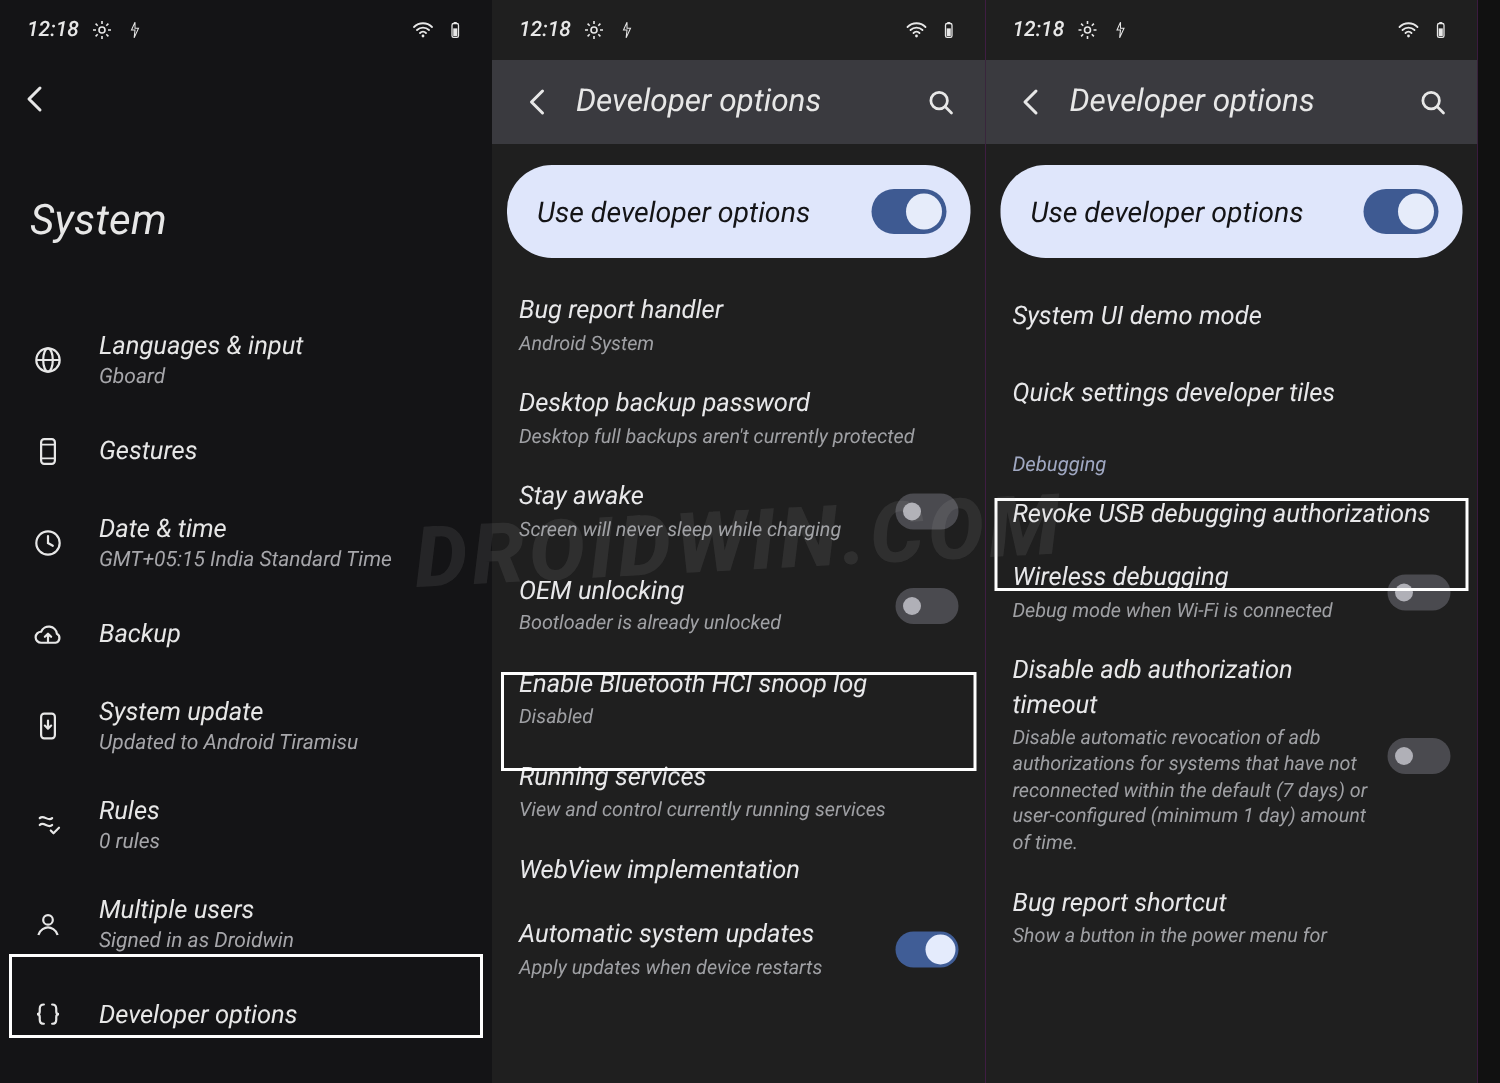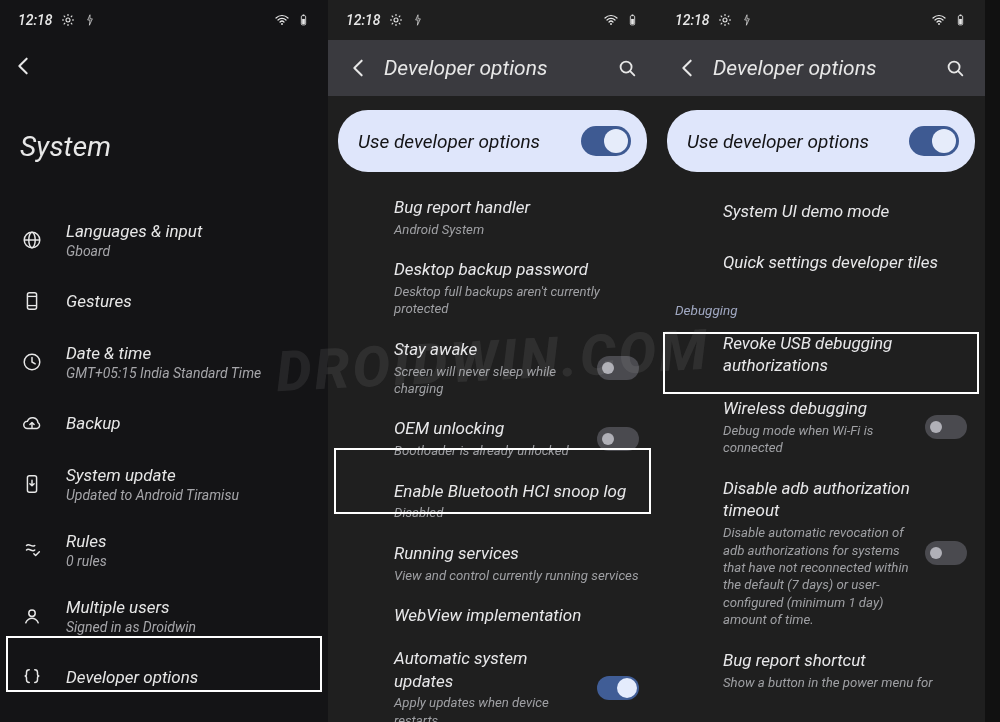--- a/index.html
+++ b/index.html
@@ -43,21 +43,21 @@
   .switch.off .knob { position:absolute; width:16px; height:16px; border-radius:50%; background:#b0b0b7; top:7px; left:6px; }
   .switch.sm { width:42px; height:24px; border-radius:12px; }
   .switch.sm.on { background:#405d96; }
   .switch.sm.on .knob { width:20px; height:20px; top:2px; right:2px; background:#e4ebfc; }
   .switch.sm.off { background:#4a4a4f; }
   .switch.sm.off .knob { width:12px; height:12px; top:6px; left:5px; background:#b0b0b7; }
 
   
   .rows { padding:2px 0 0 0; }
   .row { padding:10px 18px 10px 18px; display:flex; align-items:center; gap:12px; }
-  .row .rt { flex:1; min-width:0;margin-left:48px; }
+  .row .rt { flex:1; min-width:0; }
   .row .rt .h { font-size:17px; color:#e8e8ea; line-height:1.34; }
   .row .rt .s { font-size:13.2px; color:#9fa0a4; line-height:1.32; margin-top:2px; }
   .row .sw { flex:none; }
   .section-label { padding:14px 18px 4px 18px; font-size:13.5px; color:#a0a8c2; }
 
   
   .hl { position:absolute; border:2px solid #fff; pointer-events:none; }
 
   
   .wm { position:absolute; left:0; right:0; top:0; bottom:0; pointer-events:none; display:flex; align-items:center; justify-content:center; }

